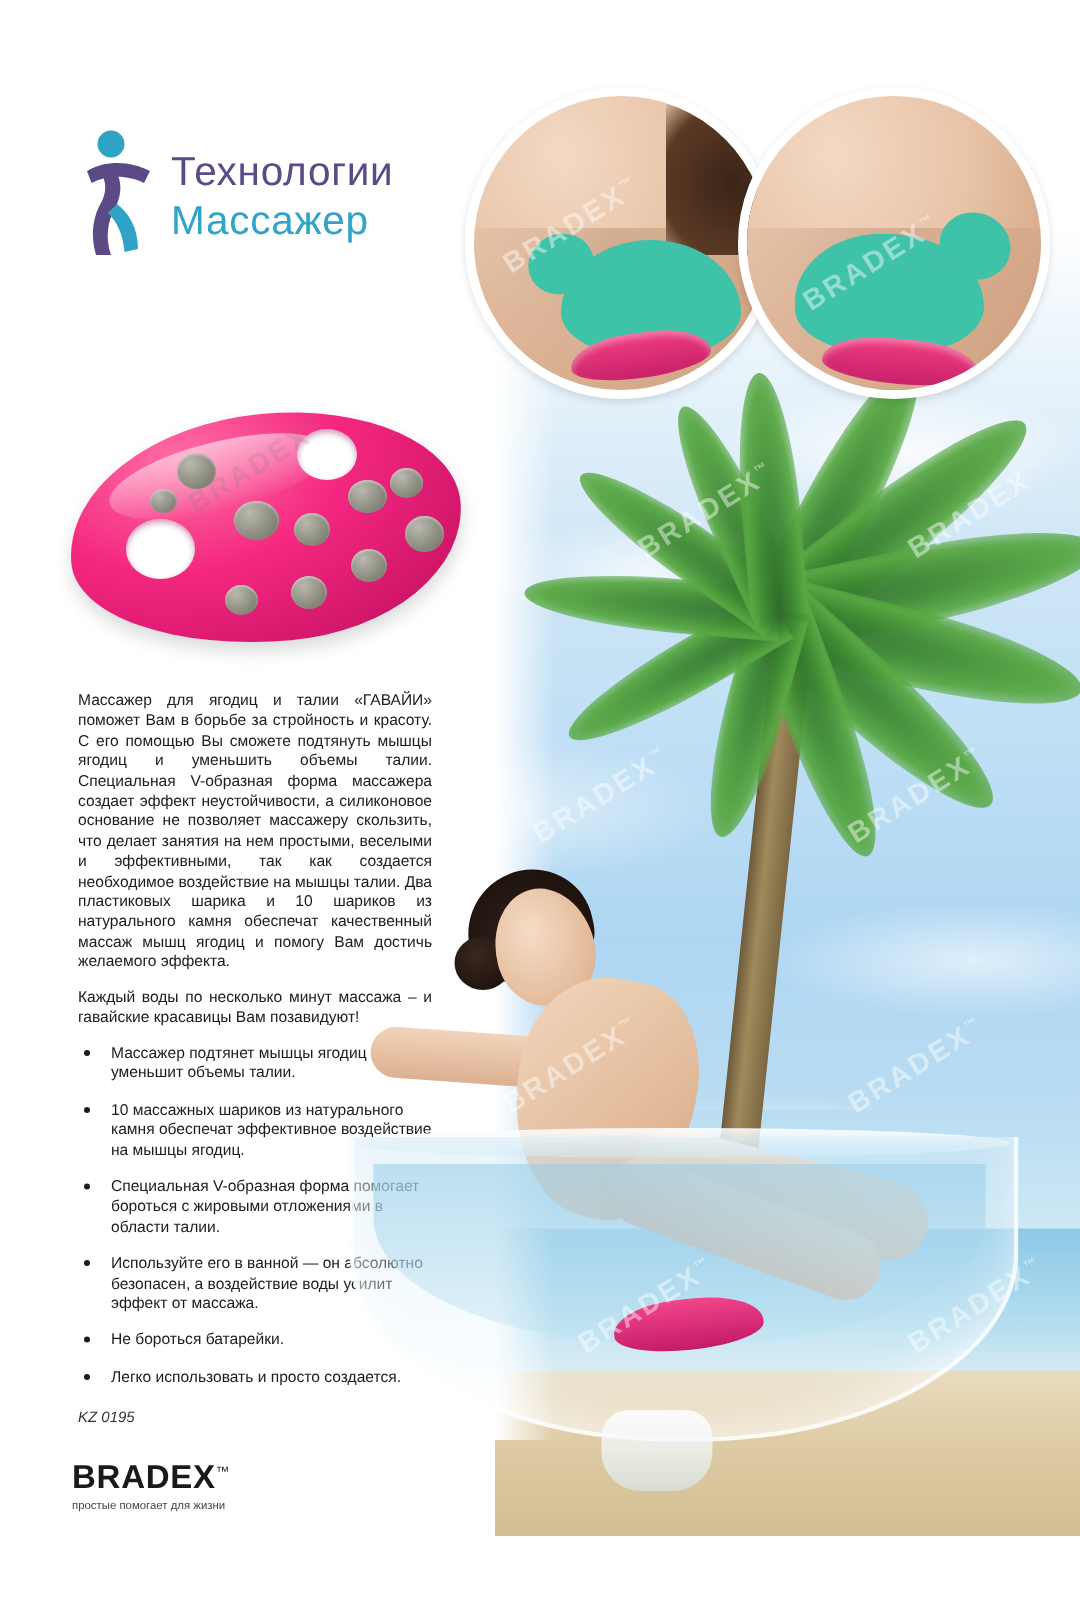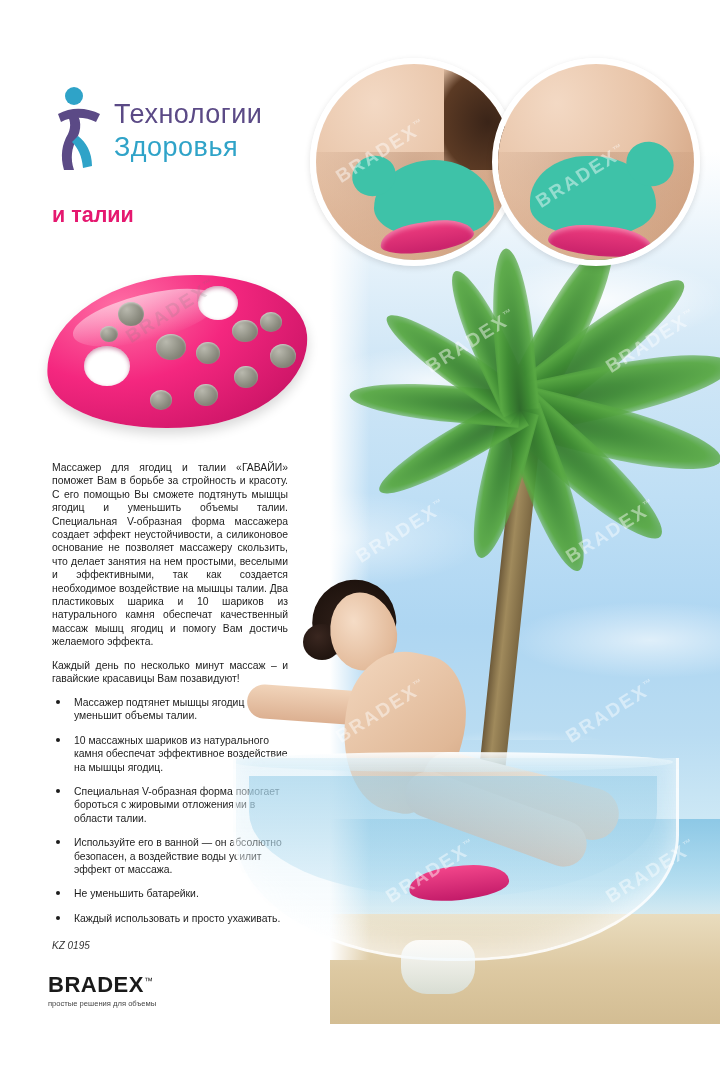--- a/index.html
+++ b/index.html
@@ -456,26 +456,25 @@
     <div class="logo-mark">
       <svg width="62" height="92" viewBox="0 0 62 92">
         <circle cx="26" cy="12" r="9" fill="#2fa3c8"></circle>
         <path d="M10 30 C24 22, 40 24, 52 30 L48 38 C38 33, 24 32, 13 38 Z" fill="#5b4a86"></path>
         <path d="M26 26 C34 34, 34 46, 28 56 C24 64, 22 74, 26 86 L16 86 C12 72, 14 60, 20 50 C24 42, 22 34, 18 30 Z" fill="#5b4a86"></path>
         <path d="M30 52 C38 58, 44 68, 44 82 L35 84 C34 72, 30 64, 24 58 Z" fill="#2fa3c8"></path>
       </svg>
     </div>
     <div class="logo-text">
       <div class="l1">Технологии</div>
-      <div class="l2">Здоровья</div>
+      <div class="l2">Массажер</div>
     </div>
   </div>
 
   <div class="product-title">
-    <div>и талии</div>
   </div>
 
   <div class="massager">
     <div class="m-body">
       <div class="m-gloss"></div>
     </div>
     <div class="m-hole m-h1"></div>
     <div class="m-hole m-h2"></div>
     <div class="ball" style="left:72px;  top:34px;  width:26px; height:24px;"></div>
     <div class="ball" style="left:110px; top:66px;  width:30px; height:26px;"></div>
@@ -484,21 +483,21 @@
     <div class="ball" style="left:214px; top:44px;  width:22px; height:20px;"></div>
     <div class="ball" style="left:224px; top:76px;  width:26px; height:24px;"></div>
     <div class="ball" style="left:188px; top:98px;  width:24px; height:22px;"></div>
     <div class="ball" style="left:148px; top:116px; width:24px; height:22px;"></div>
     <div class="ball" style="left:104px; top:122px; width:22px; height:20px;"></div>
     <div class="ball" style="left:54px;  top:58px;  width:18px; height:16px;"></div>
   </div>
 
   <div class="copy">
     <p>Массажер для ягодиц и талии «ГАВАЙИ» поможет Вам в борьбе за стройность и красоту. С его помощью Вы сможете подтянуть мышцы ягодиц и уменьшить объемы талии. Специальная V-образная форма массажера создает эффект неустойчивости, а силиконовое основание не позволяет массажеру скользить, что делает занятия на нем простыми, веселыми и эффективными, так как создается необходимое воздействие на мышцы талии. Два пластиковых шарика и 10 шариков из натурального камня обеспечат качественный массаж мышц ягодиц и помогу Вам достичь желаемого эффекта.</p>
-    <p>Каждый день по несколько минут массаж – и гавайские красавицы Вам позавидуют!</p>
+    <p>Каждый воды по несколько минут массажа – и гавайские красавицы Вам позавидуют!</p>
   </div>
 
   <div class="bullets">
     <div class="bullet">
       <span class="dot"></span>
       <span>Массажер подтянет мышцы ягодиц и уменьшит объемы талии.</span>
     </div>
     <div class="bullet">
       <span class="dot"></span>
       <span>10 массажных шариков из натурального камня обеспечат эффективное воздействие на мышцы ягодиц.</span>
@@ -506,35 +505,35 @@
     <div class="bullet">
       <span class="dot"></span>
       <span>Специальная V-образная форма помогает бороться с жировыми отложениями в области талии.</span>
     </div>
     <div class="bullet">
       <span class="dot"></span>
       <span>Используйте его в ванной — он абсолютно безопасен, а воздействие воды усилит эффект от массажа.</span>
     </div>
     <div class="bullet">
       <span class="dot"></span>
-      <span>Не уменьшить батарейки.</span>
+      <span>Не бороться батарейки.</span>
     </div>
     <div class="bullet">
       <span class="dot"></span>
-      <span>Каждый использовать и просто ухаживать.</span>
+      <span>Легко использовать и просто создается.</span>
     </div>
   </div>
 
   <div class="code">KZ 0195</div>
 
   <div class="brand">
     <div class="brand-name">
       <span>BRADEX</span><sup>™</sup>
     </div>
-    <div class="brand-tag">простые решения для объемы</div>
+    <div class="brand-tag">простые помогает для жизни</div>
   </div>
 
   <div class="scene">
     <div class="woman-arm"></div>
     <div class="woman-hair"></div>
     <div class="woman-bun"></div>
     <div class="woman-head"></div>
     <div class="woman-torso"></div>
     <div class="woman-leg"></div>
     <div class="woman-leg2"></div>

